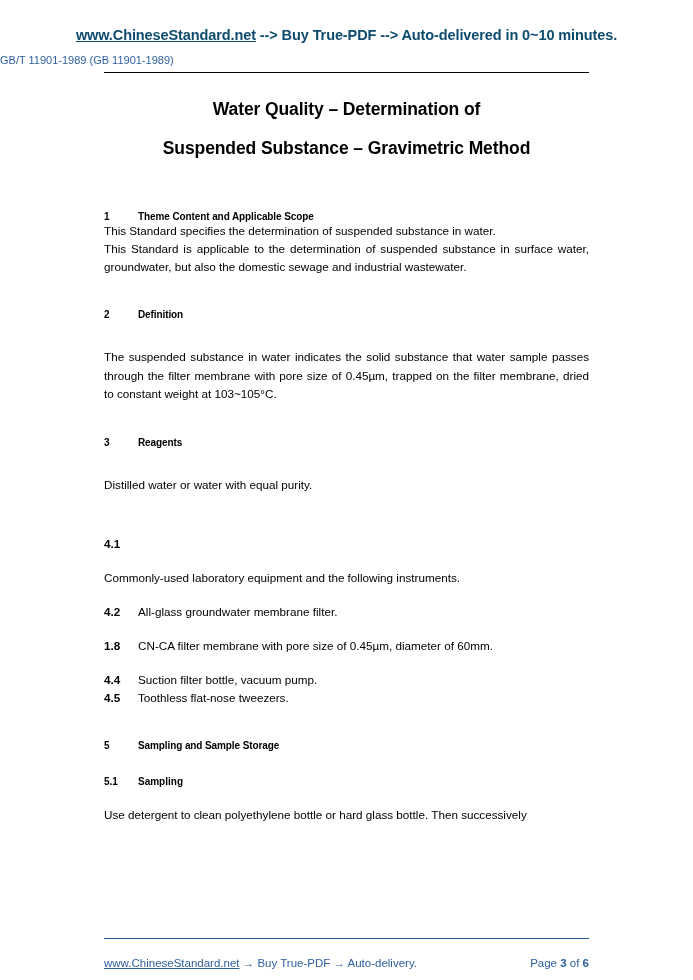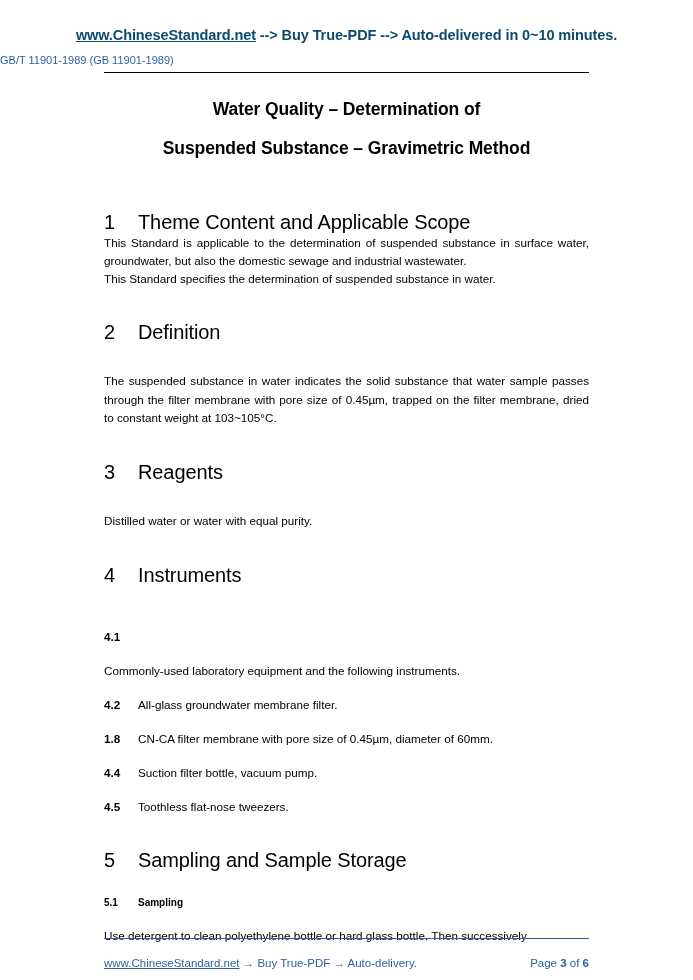--- a/index.html
+++ b/index.html
@@ -58,22 +58,22 @@
     display: block;
     margin-top: 21px;
     text-align: center;
   }
   
   .content {
     margin: 0 104px 0 104px;
     padding-top: 54px;
   }
   h2.sec {
-    font-size: 20px;
-    font-weight: normal;
+    font-size: 10px;
+    font-weight: bold;
     margin: 0 0 0 0;
     padding: 0;
     letter-spacing: -0.1px;
   }
   h2.sec .num {
     display: inline-block;
     width: 34px;
   }
   p.para {
     font-size: 11.7px;
@@ -144,53 +144,50 @@
   <div class="title">
     <span>Water Quality – Determination of</span>
     <span class="line2">Suspended Substance – Gravimetric Method</span>
   </div>
 
   <div class="content">
 
     <h2 class="sec">
       <span class="num">1</span><span>Theme Content and Applicable Scope</span>
     </h2>
+    <p class="para blk">This Standard specifies the determination of suspended substance in water.</p>
     <p class="para blk">This Standard is applicable to the determination of suspended substance in surface water, groundwater, but also the domestic sewage and industrial wastewater.</p>
-    <p class="para blk">This Standard specifies the determination of suspended substance in water.</p>
 
     <h2 class="sec" style="margin-top:33px;">
       <span class="num">2</span><span>Definition</span>
     </h2>
     <p class="para" style="margin-top:28px;">The suspended substance in water indicates the solid substance that water sample passes through the filter membrane with pore size of 0.45µm, trapped on the filter membrane, dried to constant weight at 103~105°C.</p>
 
     <h2 class="sec" style="margin-top:34px;">
       <span class="num">3</span><span>Reagents</span>
     </h2>
     <p class="para" style="margin-top:28px;">Distilled water or water with equal purity.</p>
 
-    <h2 class="sec" style="margin-top:34px;">
-      <span class="num">4</span><span>Instruments</span>
-    </h2>
     <div class="sub" style="margin-top:41px;flex-direction:column;">
       <span class="snum">4.1</span>
       <span class="stext">Commonly-used laboratory equipment and the following instruments.</span>
     </div>
     <div class="sub" style="margin-top:16px;">
       <span class="snum">4.2</span>
       <span class="stext">All-glass groundwater membrane filter.</span>
     </div>
     <div class="sub" style="margin-top:16px;">
       <span class="snum">1.8</span>
       <span class="stext">CN-CA filter membrane with pore size of 0.45µm, diameter of 60mm.</span>
     </div>
     <div class="sub" style="margin-top:16px;">
       <span class="snum">4.4</span>
       <span class="stext">Suction filter bottle, vacuum pump.</span>
     </div>
-    <div class="sub" style="margin-top:16px;justify-content:flex-end;">
+    <div class="sub" style="justify-content:flex-end;">
       <span class="snum">4.5</span>
       <span class="stext">Toothless flat-nose tweezers.</span>
     </div>
 
     <h2 class="sec" style="margin-top:32px;">
       <span class="num">5</span><span>Sampling and Sample Storage</span>
     </h2>
     <div class="subhead" style="margin-top:25px;">
       <span class="snum">5.1</span>
       <span>Sampling</span>

